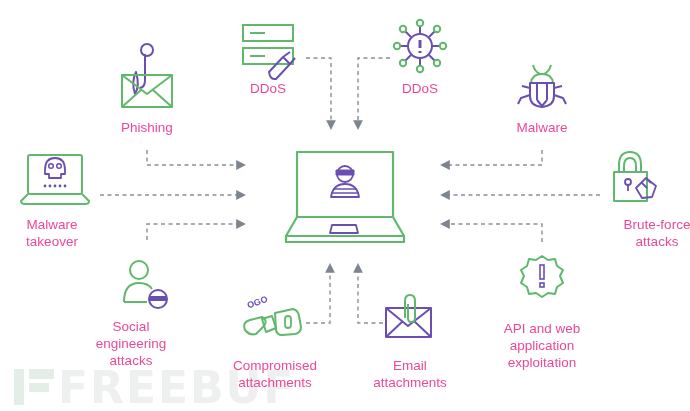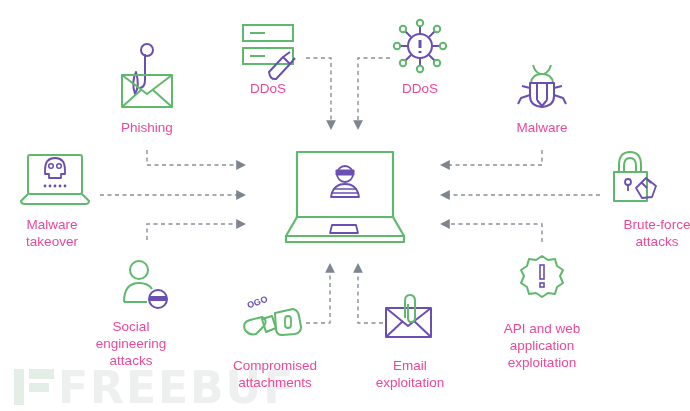--- a/index.html
+++ b/index.html
@@ -154,16 +154,16 @@
 <div class="lbl" style="left:2px; top:216px; width:100px;">Malware
 takeover</div>
 <div class="lbl" style="left:604px; top:216px; width:106px;">Brute-force
 attacks</div>
 <div class="lbl" style="left:76px; top:318px; width:110px;">Social
 engineering
 attacks</div>
 <div class="lbl" style="left:215px; top:357px; width:120px;">Compromised
 attachments</div>
 <div class="lbl" style="left:355px; top:357px; width:110px;">Email
-exploitation</div>
+attachments</div>
 <div class="lbl" style="left:482px; top:320px; width:120px;text-align:center;">API and web
 application
 exploitation</div>
 
 </body></html>

